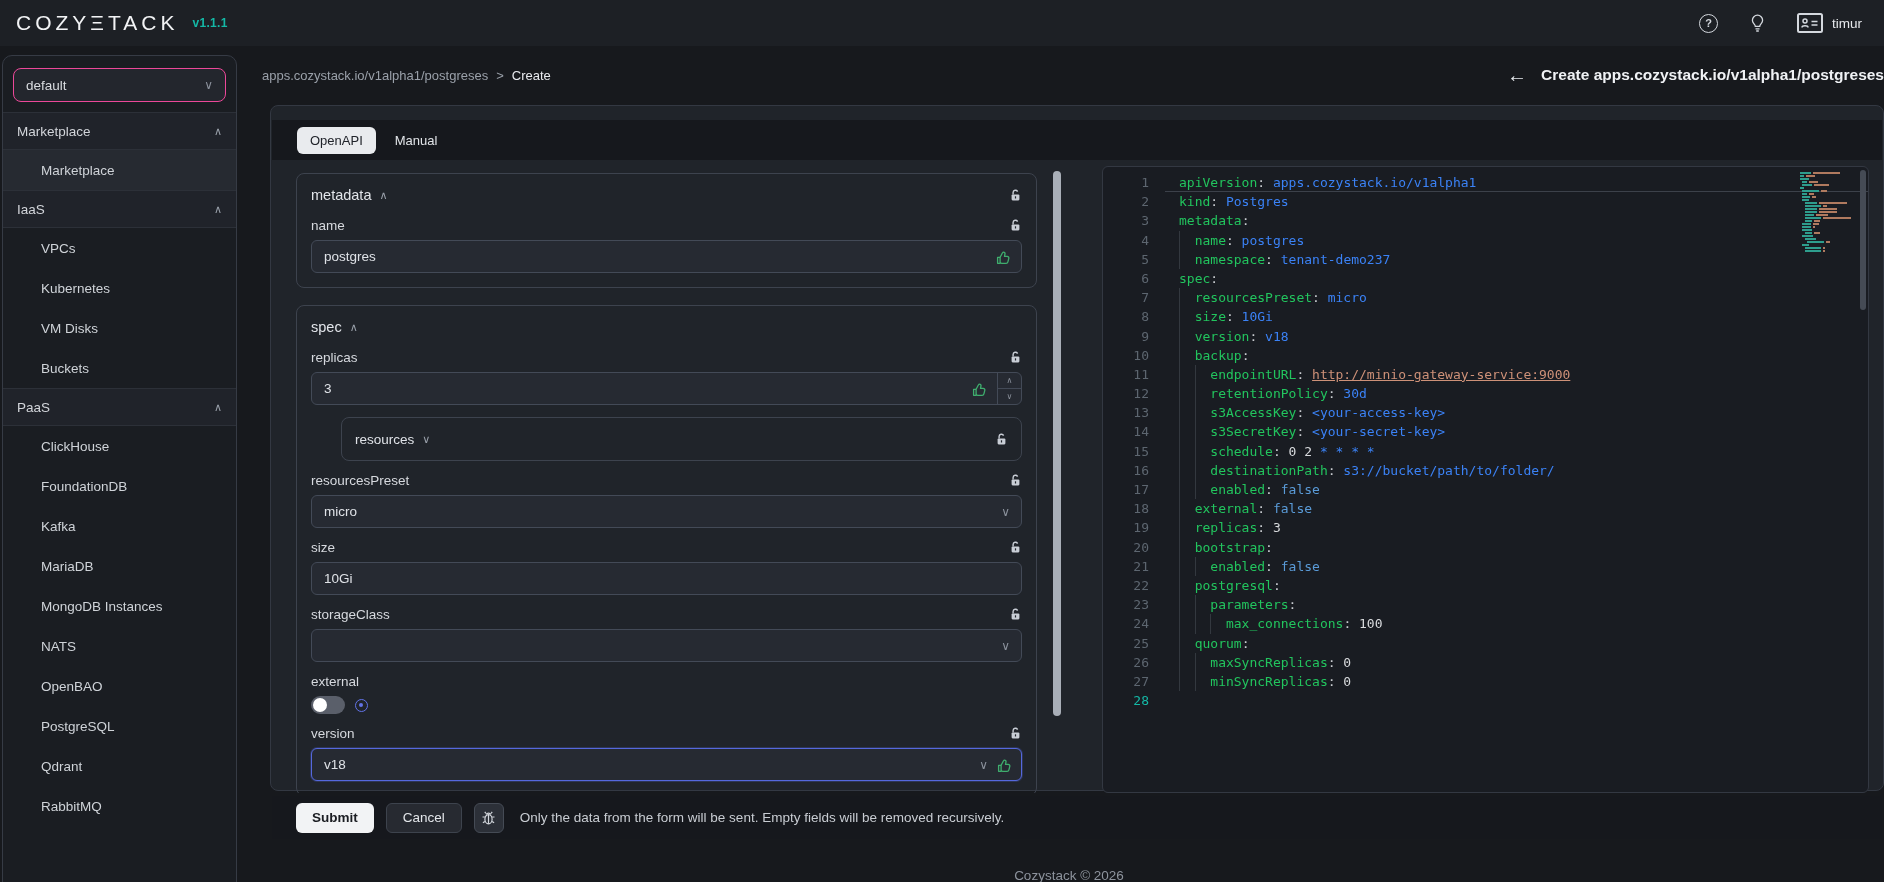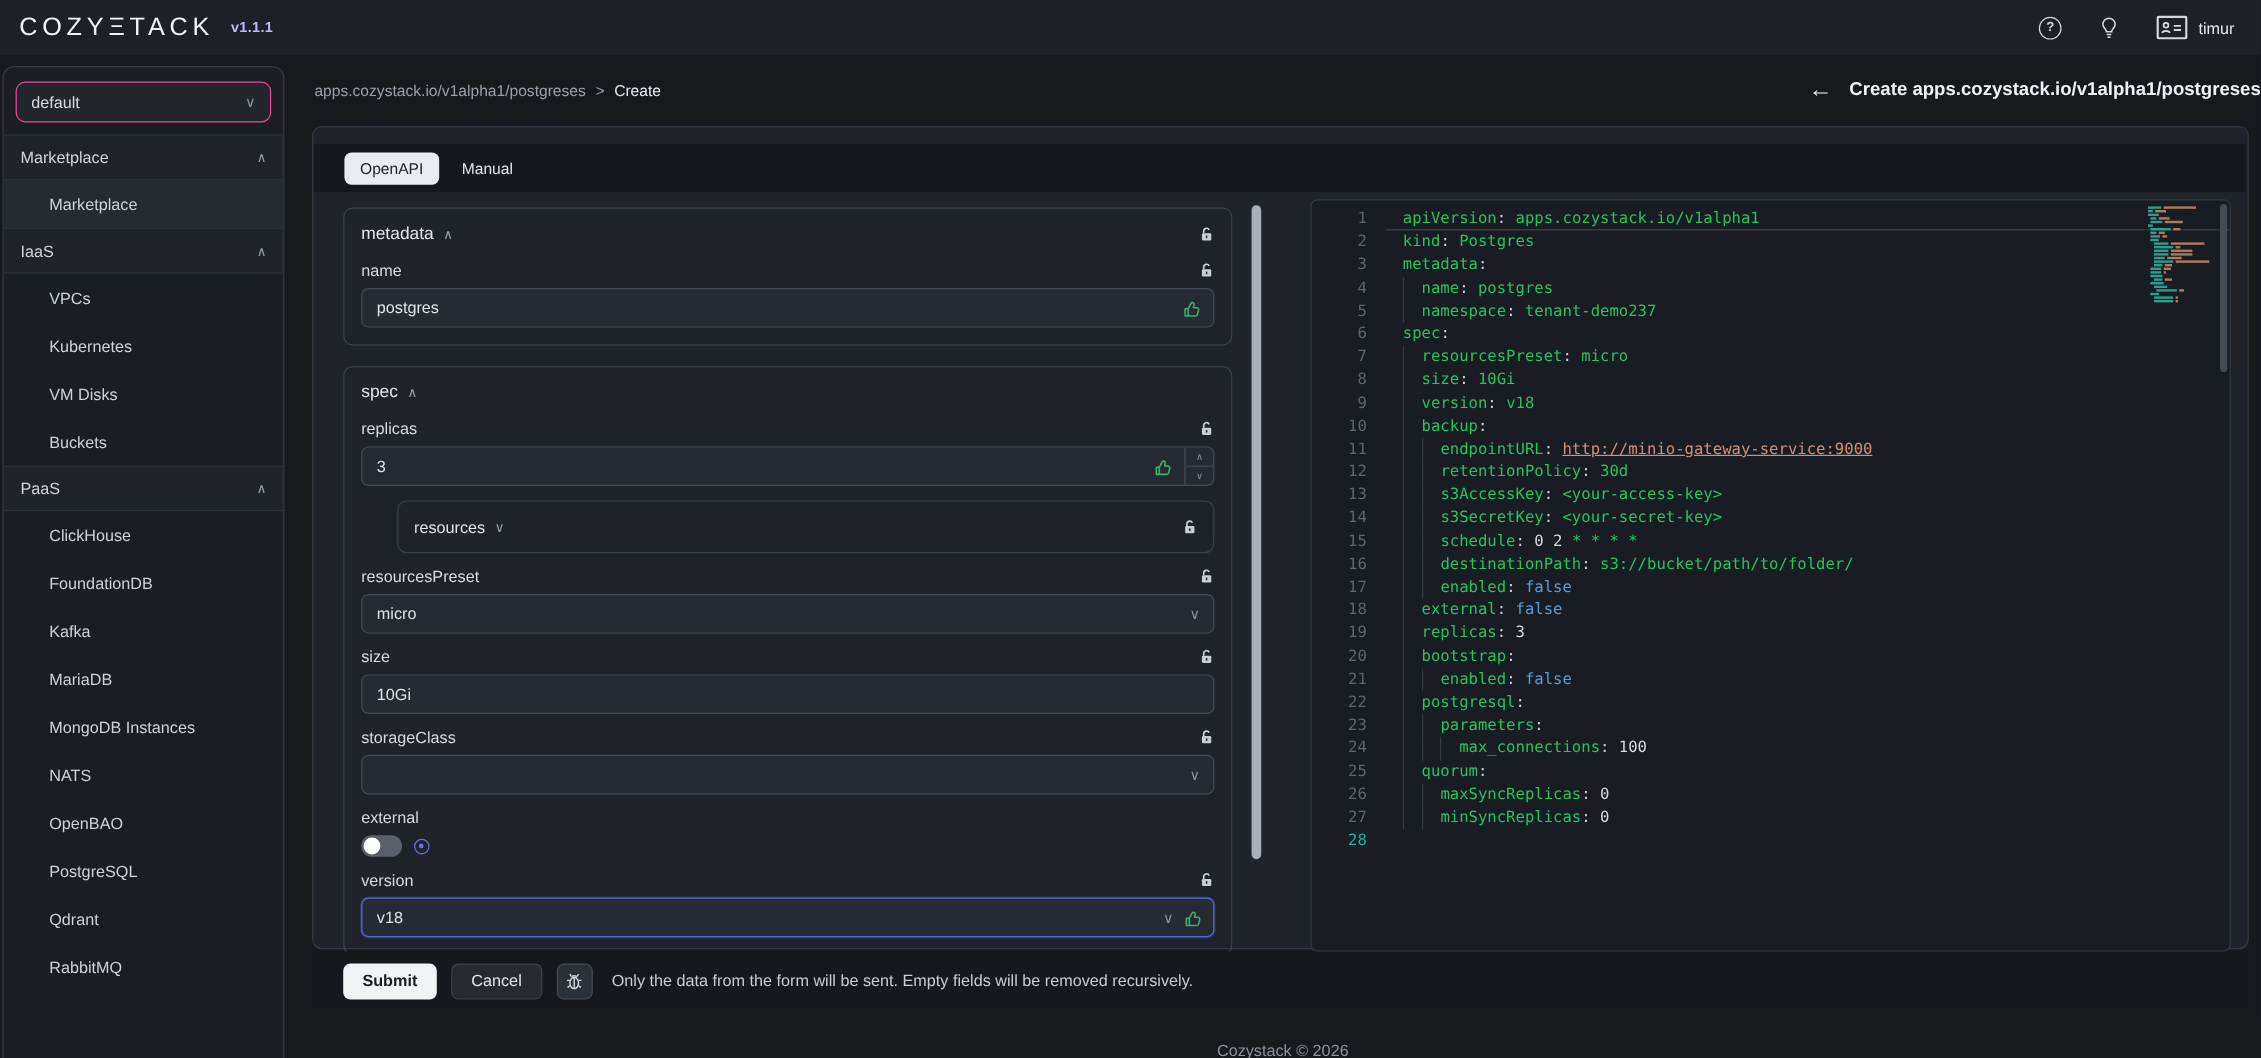--- a/index.html
+++ b/index.html
@@ -4,21 +4,21 @@
 <style>
   html,body{margin:0;padding:0}
   body{
     width:1884px;height:882px;position:relative;overflow:hidden;
     background:#17191d;color:#dfe2e7;
     font-family:"Liberation Sans",sans-serif;-webkit-font-smoothing:antialiased;
   }
   
   .topbar{position:absolute;top:0;left:0;right:0;height:46px;background:#1d2025;display:flex;align-items:center;z-index:5}
   .logo{font-size:21px;font-weight:300;letter-spacing:4px;color:#f2f3f5;margin-left:16px;white-space:nowrap}
-  .ver{font-size:12px;font-weight:700;color:#c4b5fd;margin-left:14px;letter-spacing:.3px}
+  .ver{font-size:12px;font-weight:700;color:#14b8a6;margin-left:14px;letter-spacing:.3px}
   .top-right{position:absolute;right:22px;top:0;height:46px;display:flex;align-items:center;gap:32px}
   .help-ic{width:17px;height:17px;border:1.5px solid #d4d8de;border-radius:50%;display:flex;align-items:center;justify-content:center;font-size:11px;color:#d4d8de;font-weight:700;cursor:pointer}
   .ic{display:flex;align-items:center;cursor:pointer}
   .userbox{display:flex;align-items:center;gap:9px;cursor:pointer}
   .username{font-size:13.5px;color:#e6e8ec}
   
   .sidebar{position:absolute;top:55px;left:2px;width:233px;bottom:-12px;background:#1a1d22;border:1px solid #363b45;border-radius:10px 10px 0 0;overflow:hidden}
   .tenant-select{margin:12px 10px 10px;height:32px;border:1px solid #ec4899;border-radius:8px;background:#23262d;display:flex;align-items:center;justify-content:space-between;padding:0 12px;font-size:13.5px;color:#d8dbdf;cursor:pointer}
   .chev{color:#8b919c;font-size:12px;line-height:1}
   .sgroup{height:36px;background:#20232a;border-top:1px solid #2c3038;border-bottom:1px solid #2c3038;display:flex;align-items:center;justify-content:space-between;padding:0 14px;font-size:13.5px;color:#d2d5da;cursor:pointer}
@@ -26,21 +26,21 @@
   .sitem.active{background:#262a31}
   
   .crumbbar{position:absolute;top:46px;left:237px;right:0;height:58px;display:flex;align-items:center;padding-left:25px;box-sizing:border-box}
   .crumb-path{font-size:13px;color:#9aa0a9;cursor:pointer}
   .crumb-sep{font-size:13px;color:#9aa0a9;margin:0 8px}
   .crumb-cur{font-size:13px;color:#e8eaee}
   .pagehead{position:absolute;right:0;top:46px;height:58px;display:flex;align-items:center}
   .backarrow{font-size:20px;color:#e6e9ed;margin-right:14px;cursor:pointer}
   .pagetitle{font-size:15.5px;font-weight:700;color:#f0f2f5;white-space:nowrap;overflow:hidden;max-width:372px}
   
-  .card{position:absolute;left:260px;top:105px;width:1614px;height:686px;background:#20242a;border:1px solid #333842;border-radius:8px;box-sizing:border-box}
+  .card{position:absolute;left:270px;top:105px;width:1614px;height:686px;background:#20242a;border:1px solid #333842;border-radius:8px;box-sizing:border-box}
   .tabstrip{position:absolute;top:14px;left:1px;right:1px;height:40px;background:#16181d;display:flex;align-items:center;padding-left:25px;gap:6px}
   .tab{font-size:13px;padding:6px 13px;border-radius:6px;color:#e2e5e9;cursor:pointer}
   .tab.active{background:#e9ebee;color:#20232a}
   
   .form-col{position:absolute;left:25px;top:65px;width:741px;height:622px;overflow:hidden}
   .fcard{border:1px solid #3d434e;border-radius:8px;padding:10px 14px 14px;box-sizing:border-box;margin-top:2px}
   .fcard + .fcard{margin-top:17px}
   .fhead{height:22px;display:flex;align-items:center;justify-content:space-between}
   .ftitle{font-size:14.5px;color:#e2e5ea;display:flex;align-items:center;gap:8px}
   .caret{color:#9aa1ab;font-size:11px}
@@ -66,21 +66,21 @@
   .form-sb .sbthumb{position:absolute;top:2px;left:0;width:8px;height:545px;background:#a9afb8;border-radius:4px;cursor:grab}
   
   .editor{position:absolute;left:831px;top:60px;width:765px;height:625px;background:#191c22;border:1px solid #333842;border-radius:6px;overflow:hidden;font-family:"DejaVu Sans Mono",monospace;font-size:13px;line-height:19.2px}
   .ebody{position:absolute;inset:6px 0 0 0}
   .eline{display:flex;position:relative;height:19.2px}
   .enum{width:46px;text-align:right;padding-right:16px;color:#5d6670;flex:none}
   .eline:last-child .enum{color:#14b8a6}
   .ecode{white-space:pre;position:relative;padding-left:14px;flex:1}
   .eline:first-child .ecode{border-bottom:1px solid #3c414a}
   .g{position:absolute;top:0;bottom:0;width:1px;background:#33383f}
-  .tk-k{color:#22c55e}.tk-p{color:#c9ccd1}.tk-s{color:#22c55e}.tk-n{color:#d8dadd}.tk-b{color:#5a9bd8}
+  .tk-k{color:#22c55e}.tk-p{color:#c9ccd1}.tk-s{color:#3b82f6}.tk-n{color:#d8dadd}.tk-b{color:#5a9bd8}
   .tk-l{color:#ce9178;text-decoration:underline;cursor:pointer}
   .minimap{position:absolute;top:5px;right:12px;width:56px;cursor:pointer}
   .mrow{display:flex;gap:2px;height:2px;margin-bottom:1px}
   .mk{background:#2e9d8d;height:2px}
   .mv{background:#b07a5f;height:2px}
   .esb{position:absolute;top:3px;right:2px;width:6px;height:140px;background:#454b55;border-radius:3px;cursor:grab}
   
   .actions{position:absolute;left:1px;right:1px;top:690px;height:43px;background:#16181d;display:flex;align-items:center;gap:12px;padding-left:24px}
   .btn{height:30px;border-radius:6px;font-size:13.5px;display:flex;align-items:center;padding:0 16px;cursor:pointer;box-sizing:border-box}
   .btn.primary{background:#f2f3f5;color:#1b1d22;font-weight:600}

